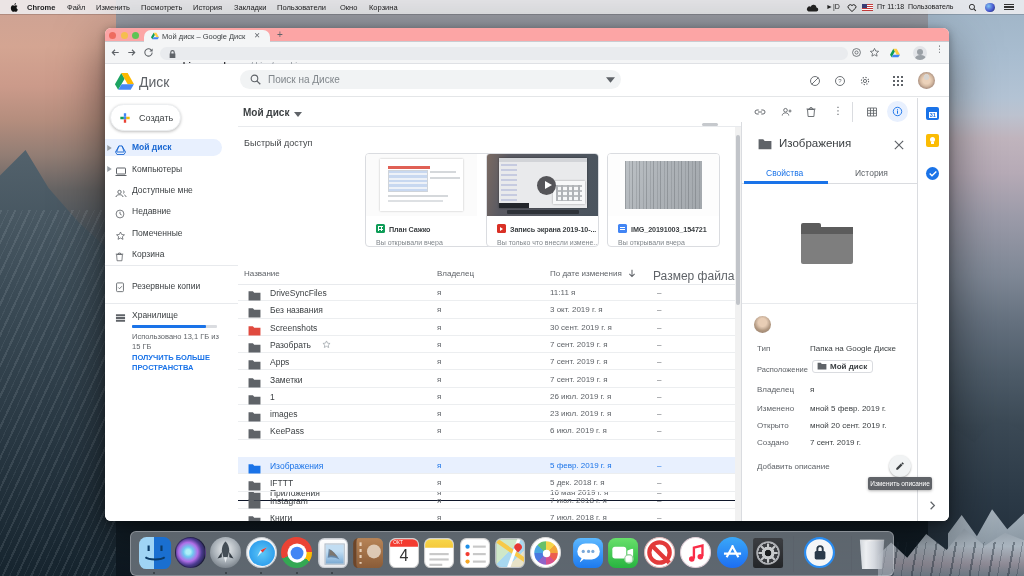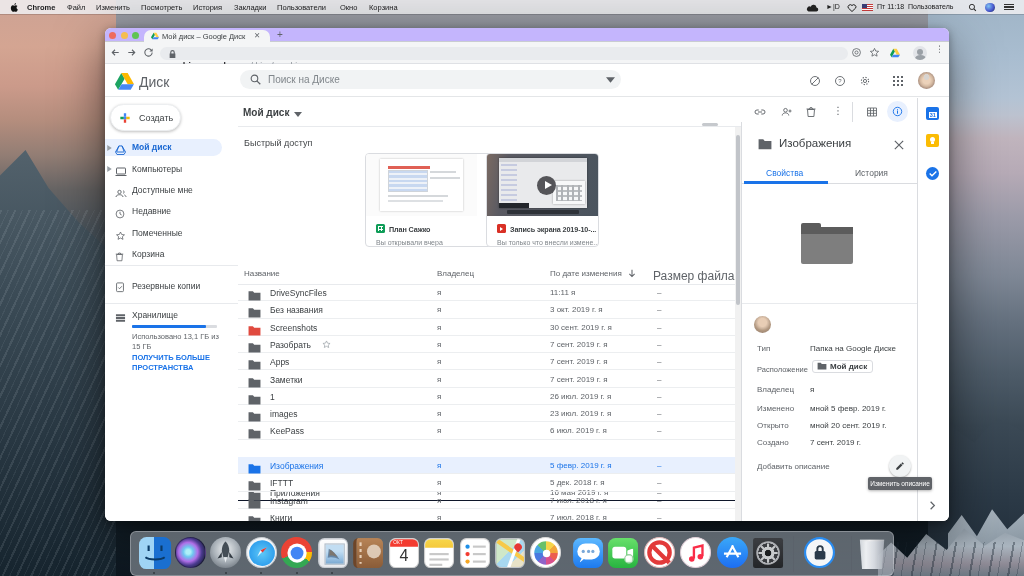--- a/index.html
+++ b/index.html
@@ -48,21 +48,21 @@
 <div class="ab" style="left:877px;top:3.2px;font-size:7px;">Пт 11:18</div>
 <div class="ab" style="left:908px;top:3.2px;font-size:7px;">Пользователь</div>
 <svg class="ab" style="left:968px;top:3px" width="9" height="9" viewBox="0 0 16 16">
       <circle cx="7" cy="7" r="4.6" fill="none" stroke="#222" stroke-width="1.6"></circle>
       <path d="M10.5 10.5 14 14" stroke="#222" stroke-width="1.8"></path>
     </svg>
 <div class="ab" style="left:985px;top:2.5px;width:9.5px;height:9.5px;border-radius:50%;background:radial-gradient(circle at 35% 35%,#7fc5f2,#4a5ad0 55%,#1c2550 100%);"></div>
 <div class="ab" style="left:1004px;top:4px;width:10px;height:6px;background:repeating-linear-gradient(180deg,#333 0 1px,transparent 1px 2.5px);"></div>
 </div>
 <div id="win" class="ab" style="left:105px;top:28px;width:844px;height:493px;border-radius:6px;box-shadow:0 18px 50px rgba(0,0,0,.55),0 2px 8px rgba(0,0,0,.35);background:#fff;overflow:hidden;">
-<div class="ab" style="left:0;top:0;width:844px;height:14px;background:#c4b5fd;border-bottom:1px solid #c9ccd1;">
+<div class="ab" style="left:0;top:0;width:844px;height:14px;background:#fca5a5;border-bottom:1px solid #c9ccd1;">
 <div class="ab" style="left:4px;top:3.5px;width:7px;height:7px;border-radius:50%;background:#ee6b5f;"></div>
 <div class="ab" style="left:15.5px;top:3.5px;width:7px;height:7px;border-radius:50%;background:#f5be4f;"></div>
 <div class="ab" style="left:27px;top:3.5px;width:7px;height:7px;border-radius:50%;background:#60c454;"></div>
 <div class="ab" style="left:39px;top:2px;width:126px;height:13px;background:#f4f5f6;border-radius:7px 7px 0 0;"></div>
 <svg class="ab" style="left:46px;top:4px" width="8" height="8" viewBox="0 0 24 24">
         <path fill="#0f9d58" d="M8 2 0 16l4 6 8-14z"></path>
         <path fill="#ffcf46" d="M8 2h8l8 14h-8z"></path>
         <path fill="#4285f4" d="M4 22h16l4-6H8z"></path>
       </svg>
 <div class="ab" style="left:57px;top:4px;font-size:7.5px;color:#3c4043;">Мой диск – Google Диск</div>
@@ -260,20 +260,33 @@
         <div class="ab" style="left:50px;top:22px;width:19px;height:19px;border-radius:50%;background:rgba(72,72,76,.92);"></div>
         <div class="ab" style="left:58px;top:27px;width:0;height:0;border-left:7px solid #fff;border-top:4.5px solid transparent;border-bottom:4.5px solid transparent;"></div>
       </div>
       <div class="ab" style="left:10px;top:70px;width:9px;height:9px;">
         <div class="ab" style="left:0;top:0;width:9px;height:9px;border-radius:1.5px;background:#d93025;">
           <div class="ab" style="left:3.2px;top:2.5px;width:0;height:0;border-left:3.5px solid #fff;border-top:2px solid transparent;border-bottom:2px solid transparent;"></div>
         </div>
       </div>
       <div class="ab" style="left:23px;top:71px;font-size:7.2px;font-weight:bold;color:#3c4043;white-space:nowrap;letter-spacing:-0.1px;">Запись экрана 2019-10-...</div>
       <div class="ab" style="left:10px;top:84.5px;font-size:7px;color:#80868b;white-space:nowrap;">Вы только что внесли измене...</div>
+    </div>
+    <div class="ab" style="left:502px;top:125px;width:113px;height:94px;border:1px solid #dadce0;border-radius:4px;background:#fff;overflow:hidden;">
+      <div class="ab" style="left:0;top:0;width:111px;height:62px;background:#fdfdfd;">
+        <div class="ab" style="left:17px;top:7px;width:77px;height:48px;background:linear-gradient(115deg,#bcc1c5 0%,#afb4b9 40%,#a3a8ad 100%);"></div>
+        <div class="ab" style="left:17px;top:7px;width:77px;height:48px;background:repeating-linear-gradient(90deg,rgba(80,85,90,.3) 0 1px,transparent 1px 4px,rgba(95,100,105,.22) 4px 5px,transparent 5px 7px);"></div>
+      </div>
+      <div class="ab" style="left:10px;top:70px;width:9px;height:9px;">
+        <div class="ab" style="left:0;top:0;width:9px;height:9px;border-radius:1.5px;background:#4285f4;">
+          <div class="ab" style="left:2px;top:2.5px;width:5px;height:4px;background:repeating-linear-gradient(180deg,#fff 0 1px,transparent 1px 2px);"></div>
+        </div>
+      </div>
+      <div class="ab" style="left:23px;top:71px;font-size:7.2px;font-weight:bold;color:#3c4043;white-space:nowrap;letter-spacing:-0.1px;">IMG_20191003_154721</div>
+      <div class="ab" style="left:10px;top:84.5px;font-size:7px;color:#80868b;white-space:nowrap;">Вы открывали вчера</div>
     </div>
     <div class="ab" style="left:139px;top:241px;font-size:8px;color:#5f6368;">Название</div>
     <div class="ab" style="left:332px;top:241px;font-size:8px;color:#5f6368;">Владелец</div>
     <div class="ab" style="left:445px;top:241px;font-size:8px;color:#5f6368;">По дате изменения</div>
     <svg class="ab" style="left:523px;top:241px" width="8" height="9" viewBox="0 0 10 12">
       <path fill="none" stroke="#5f6368" stroke-width="1.4" d="M5 1v9M1.5 6.5 5 10l3.5-3.5"></path>
     </svg>
     <div class="ab" style="left:548px;top:241px;font-size:12px;color:#5f6368;">Размер файла</div>
     <div class="ab" style="left:133px;top:255.5px;width:503px;height:1px;background:#e8eaed;"></div>
     <div class="ab" style="left:133px;top:256.0px;width:503px;height:17.3px;border-bottom:1px solid #eceef0;">

